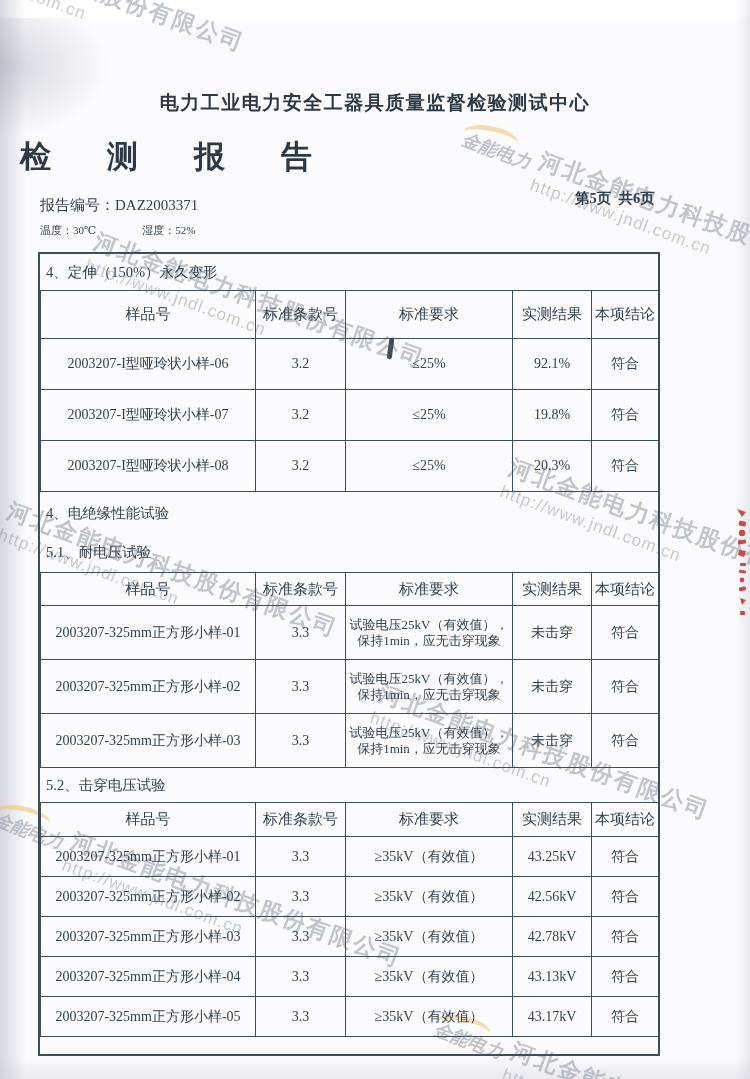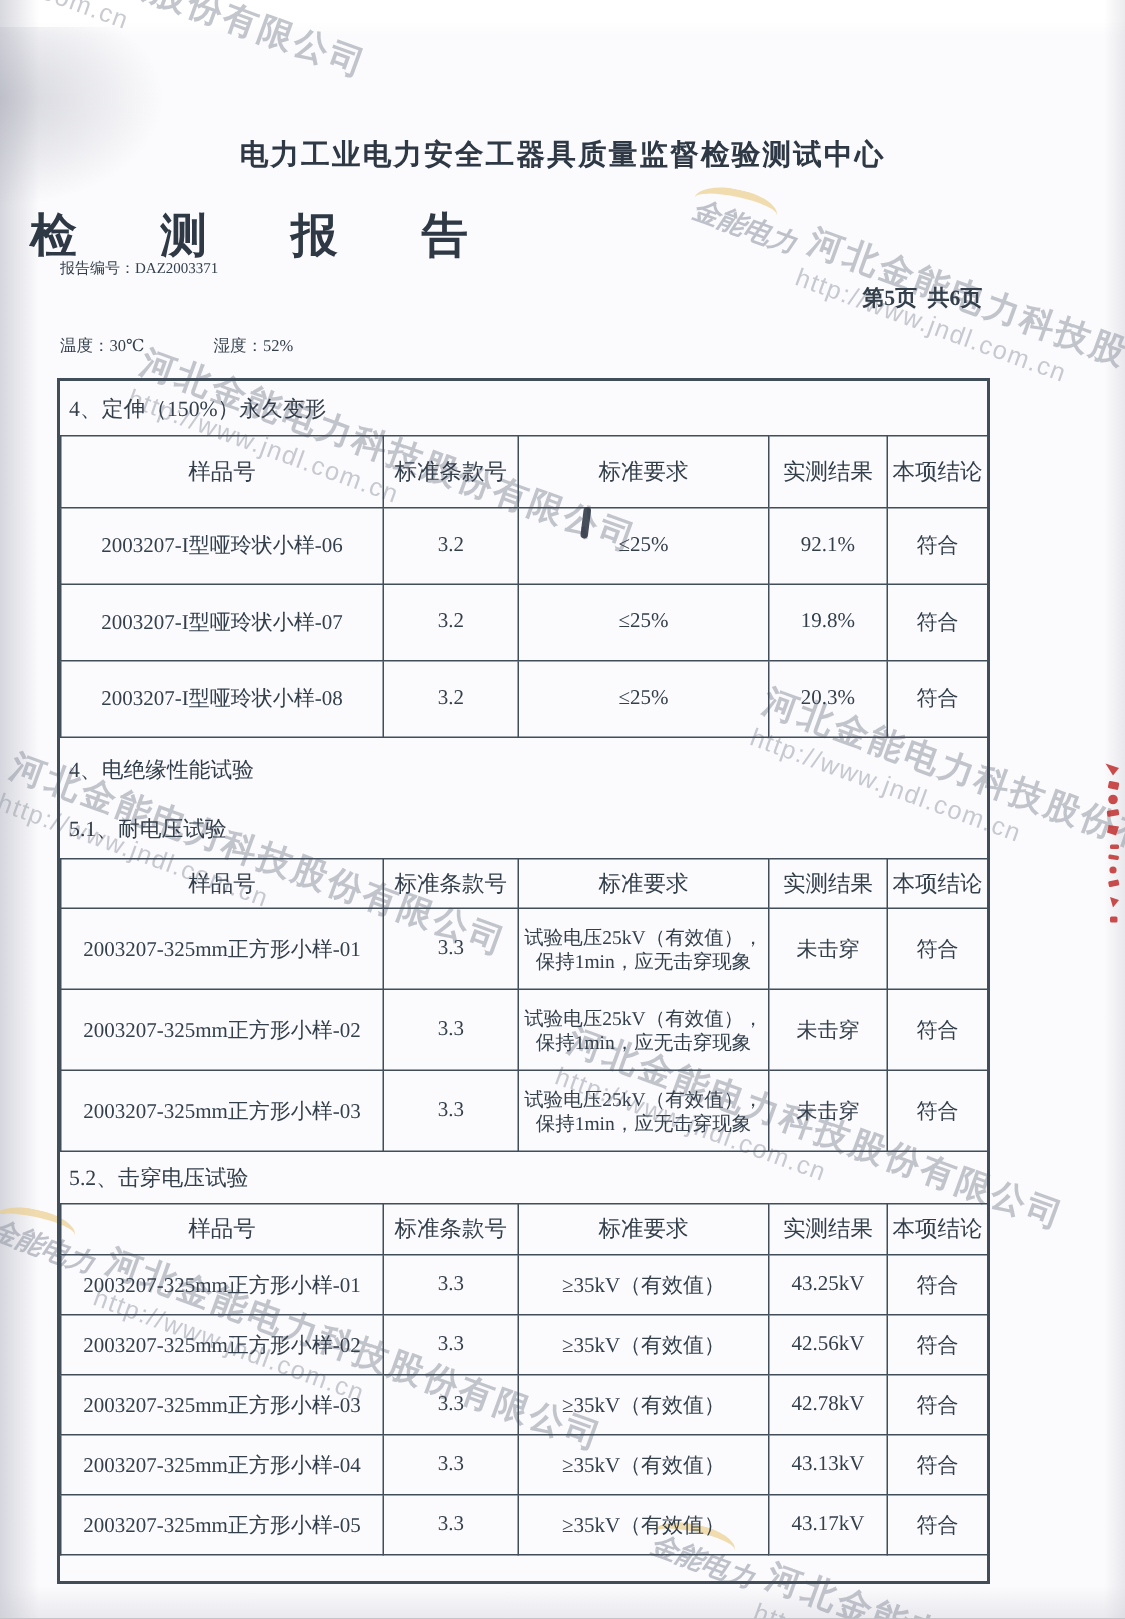--- a/index.html
+++ b/index.html
@@ -27,21 +27,21 @@
   .wm-logo{position:relative; font-size:18px; font-style:italic; font-weight:bold;
            color:rgba(150,155,167,.6); padding-top:10px;}
   .wm-logo .swoosh{position:absolute; left:-2px; top:0; width:56px; height:18px;
            border-top:5px solid rgba(233,200,122,.6); border-radius:50%; transform:rotate(-8deg);}
 
   
   .org{position:absolute; z-index:2; top:90px; left:0; width:100%; text-align:center;
        font-size:19px; font-weight:bold; letter-spacing:1.5px; color:#2e3945;}
   .report-title{position:absolute; z-index:2; top:136px; left:0; width:100%; text-align:left;
        font-size:31px; font-weight:bold; letter-spacing:56px; padding-left:20px; box-sizing:border-box; color:#2e3945;}
-  .meta-left{position:absolute; z-index:2; left:40px; top:172px; font-size:10px;}
+  .meta-left{position:absolute; z-index:2; left:40px; top:196px; font-size:15px;}
   .meta-right{position:absolute; z-index:2; left:575px; top:189px; font-size:14.5px; white-space:pre;font-weight:bold;}
   .env-row{position:absolute; z-index:2; left:40px; top:223px; font-size:11px;}
   .env-row .gap{display:inline-block; width:46px;}
 
   
   .outer-box{position:absolute; z-index:2; left:38px; top:252px; width:622px; height:804px;
        border:2px solid #414d59; box-sizing:border-box;}
   .band{box-sizing:border-box; display:flex; flex-direction:column; justify-content:center;
        padding-left:6px; font-size:14.5px; color:#333f4b;}
   .band-s4{height:36px;}

